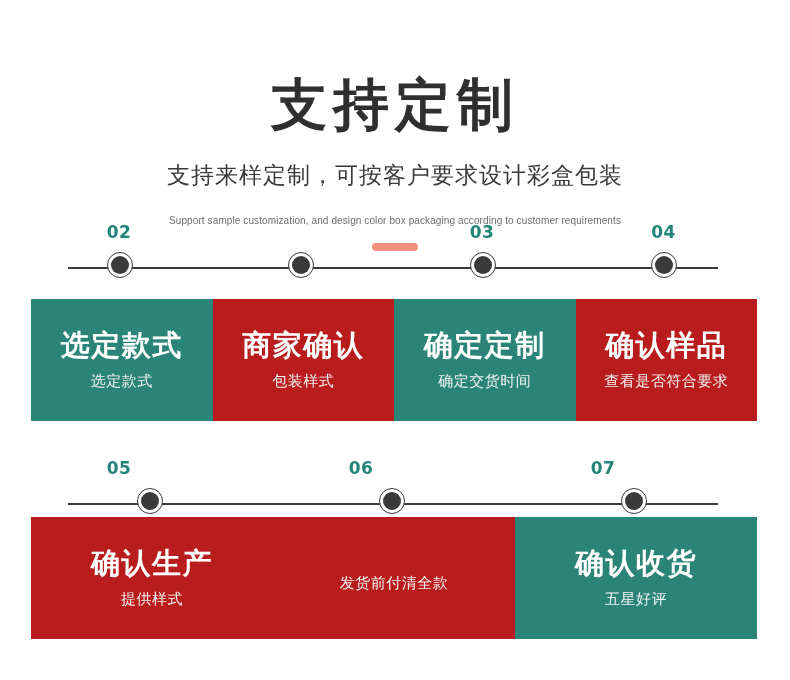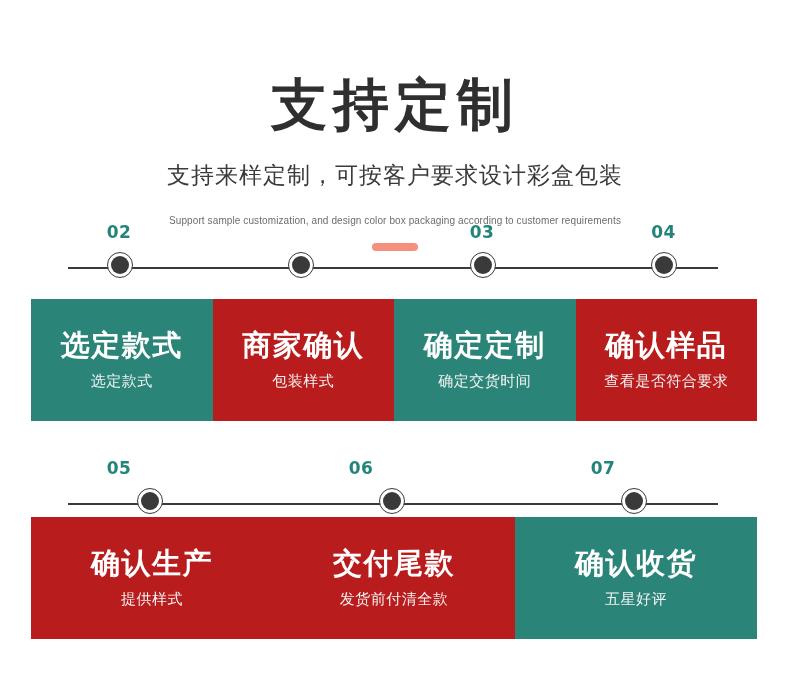--- a/index.html
+++ b/index.html
@@ -268,21 +268,20 @@
       </div>
     </div>
   </div>
 
   <div class="card-row row2">
     <div class="card orange">
       <div class="card-title">确认生产</div>
       <div class="card-desc">提供样式</div>
     </div>
     <div class="card orange">
-      <div class="card-title">交付尾款</div>
       <div class="card-desc">发货前付清全款</div>
     </div>
     <div class="card teal">
       <div class="card-title">确认收货</div>
       <div class="card-desc">五星好评</div>
     </div>
   </div>
 
 </div>
 

